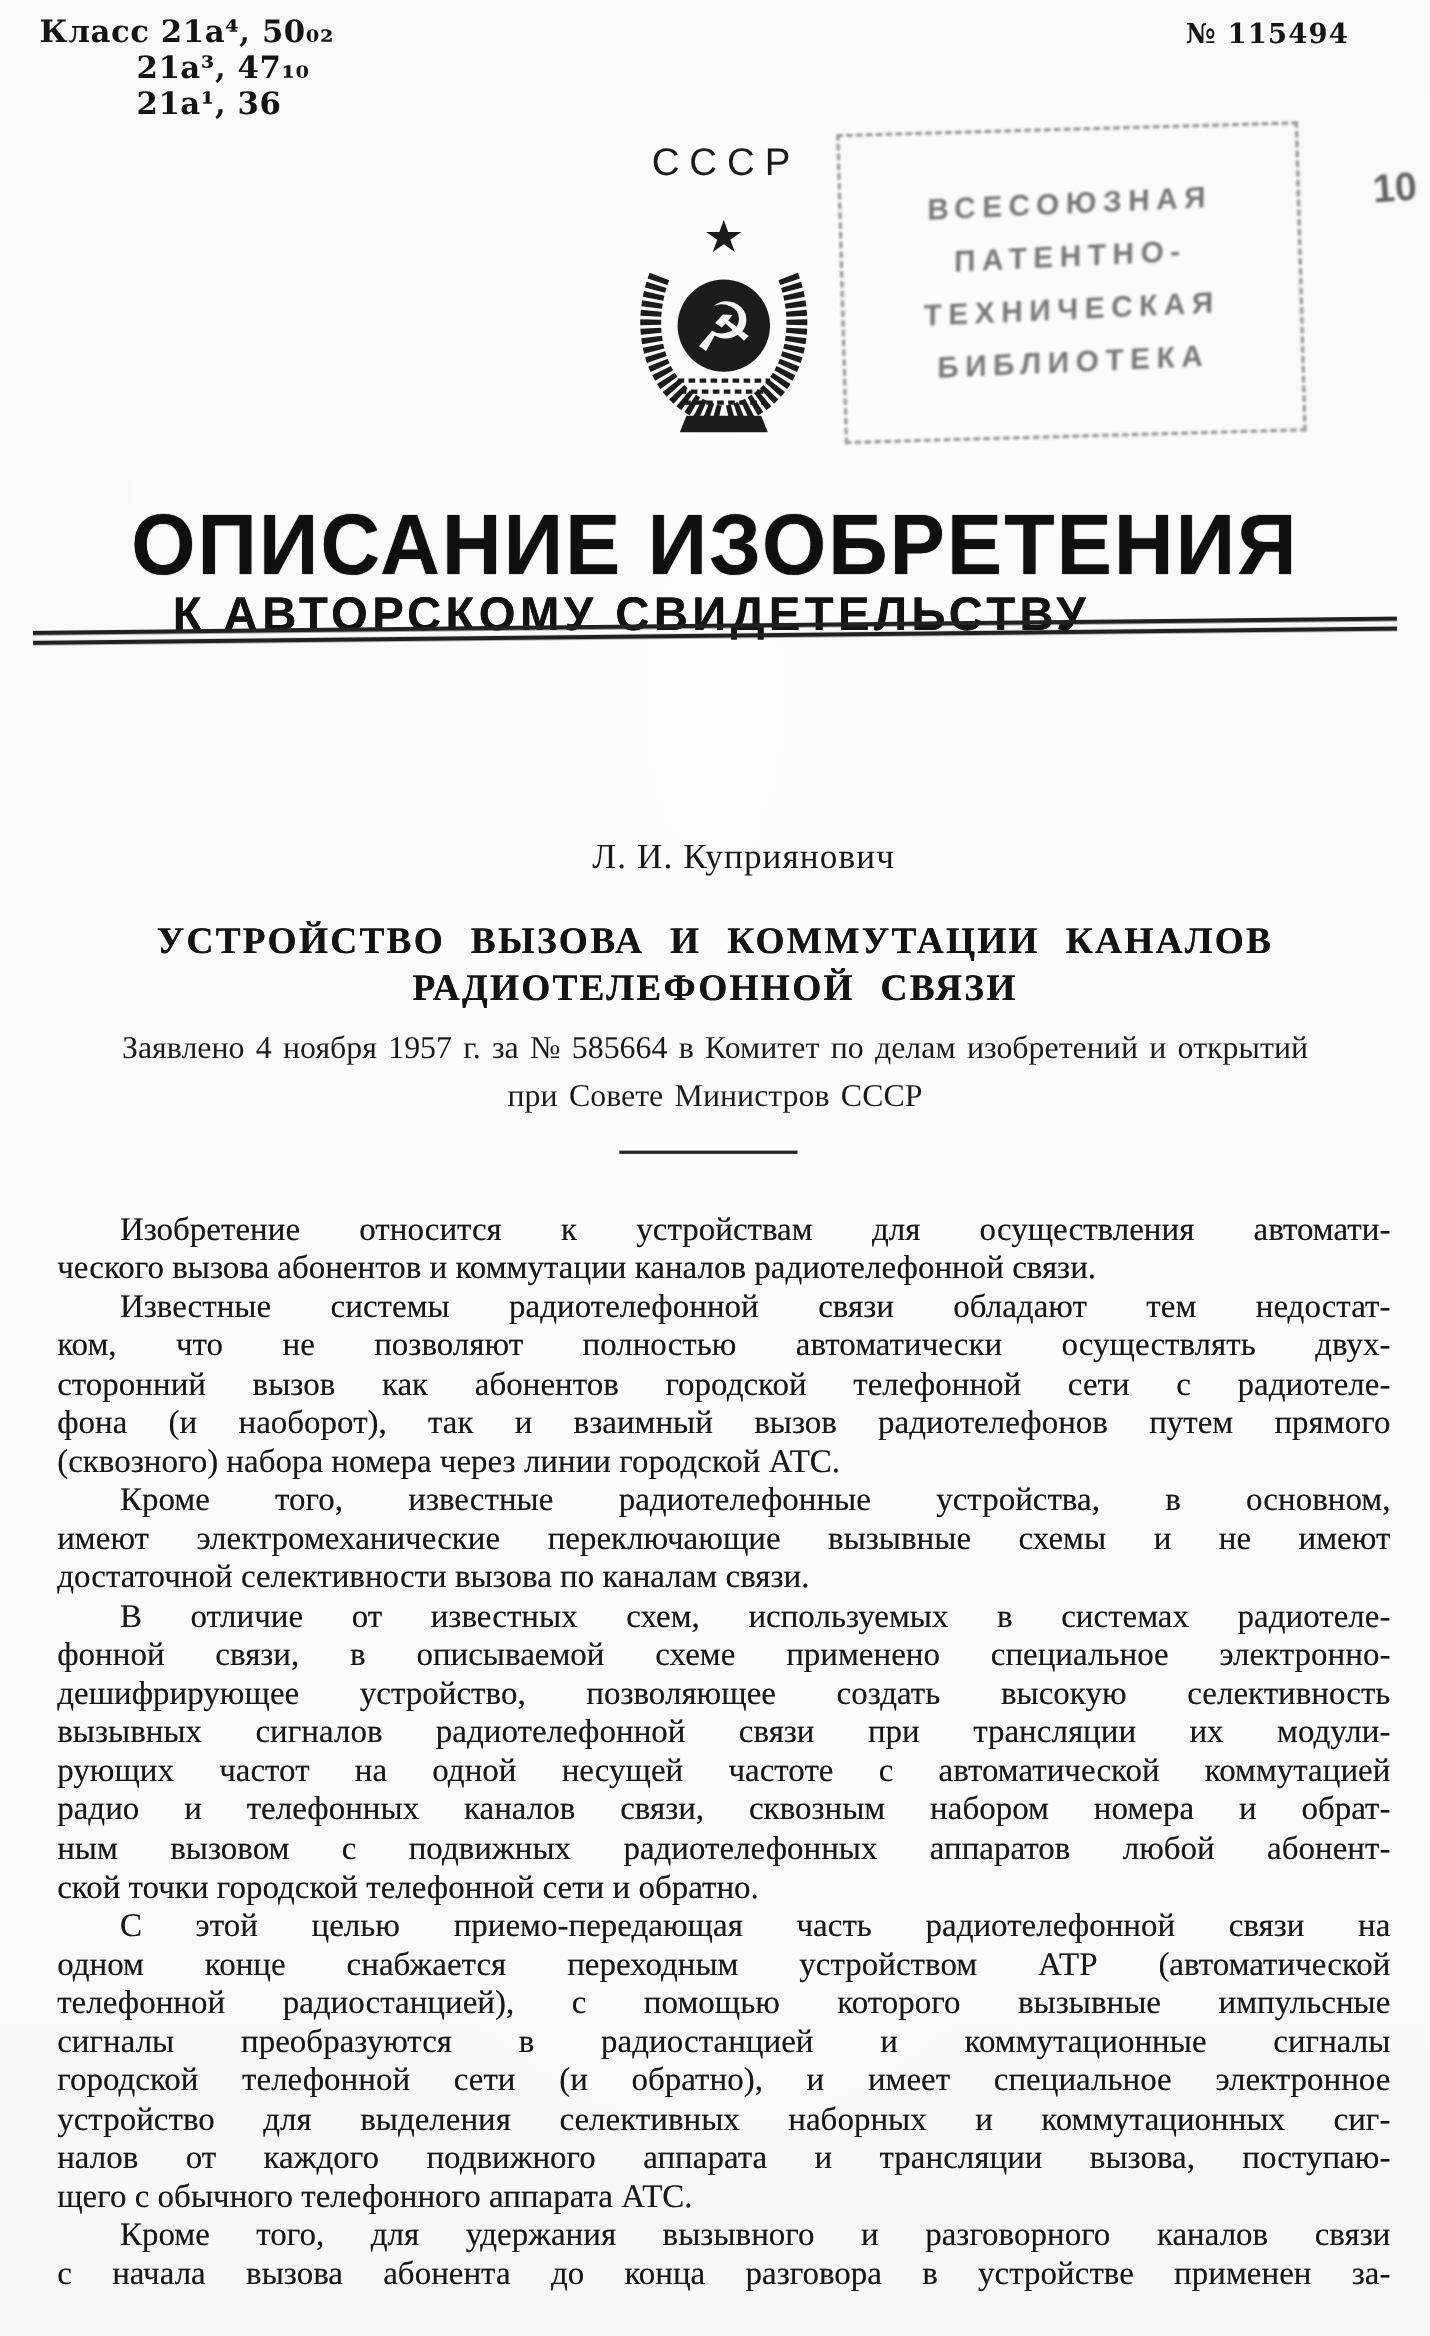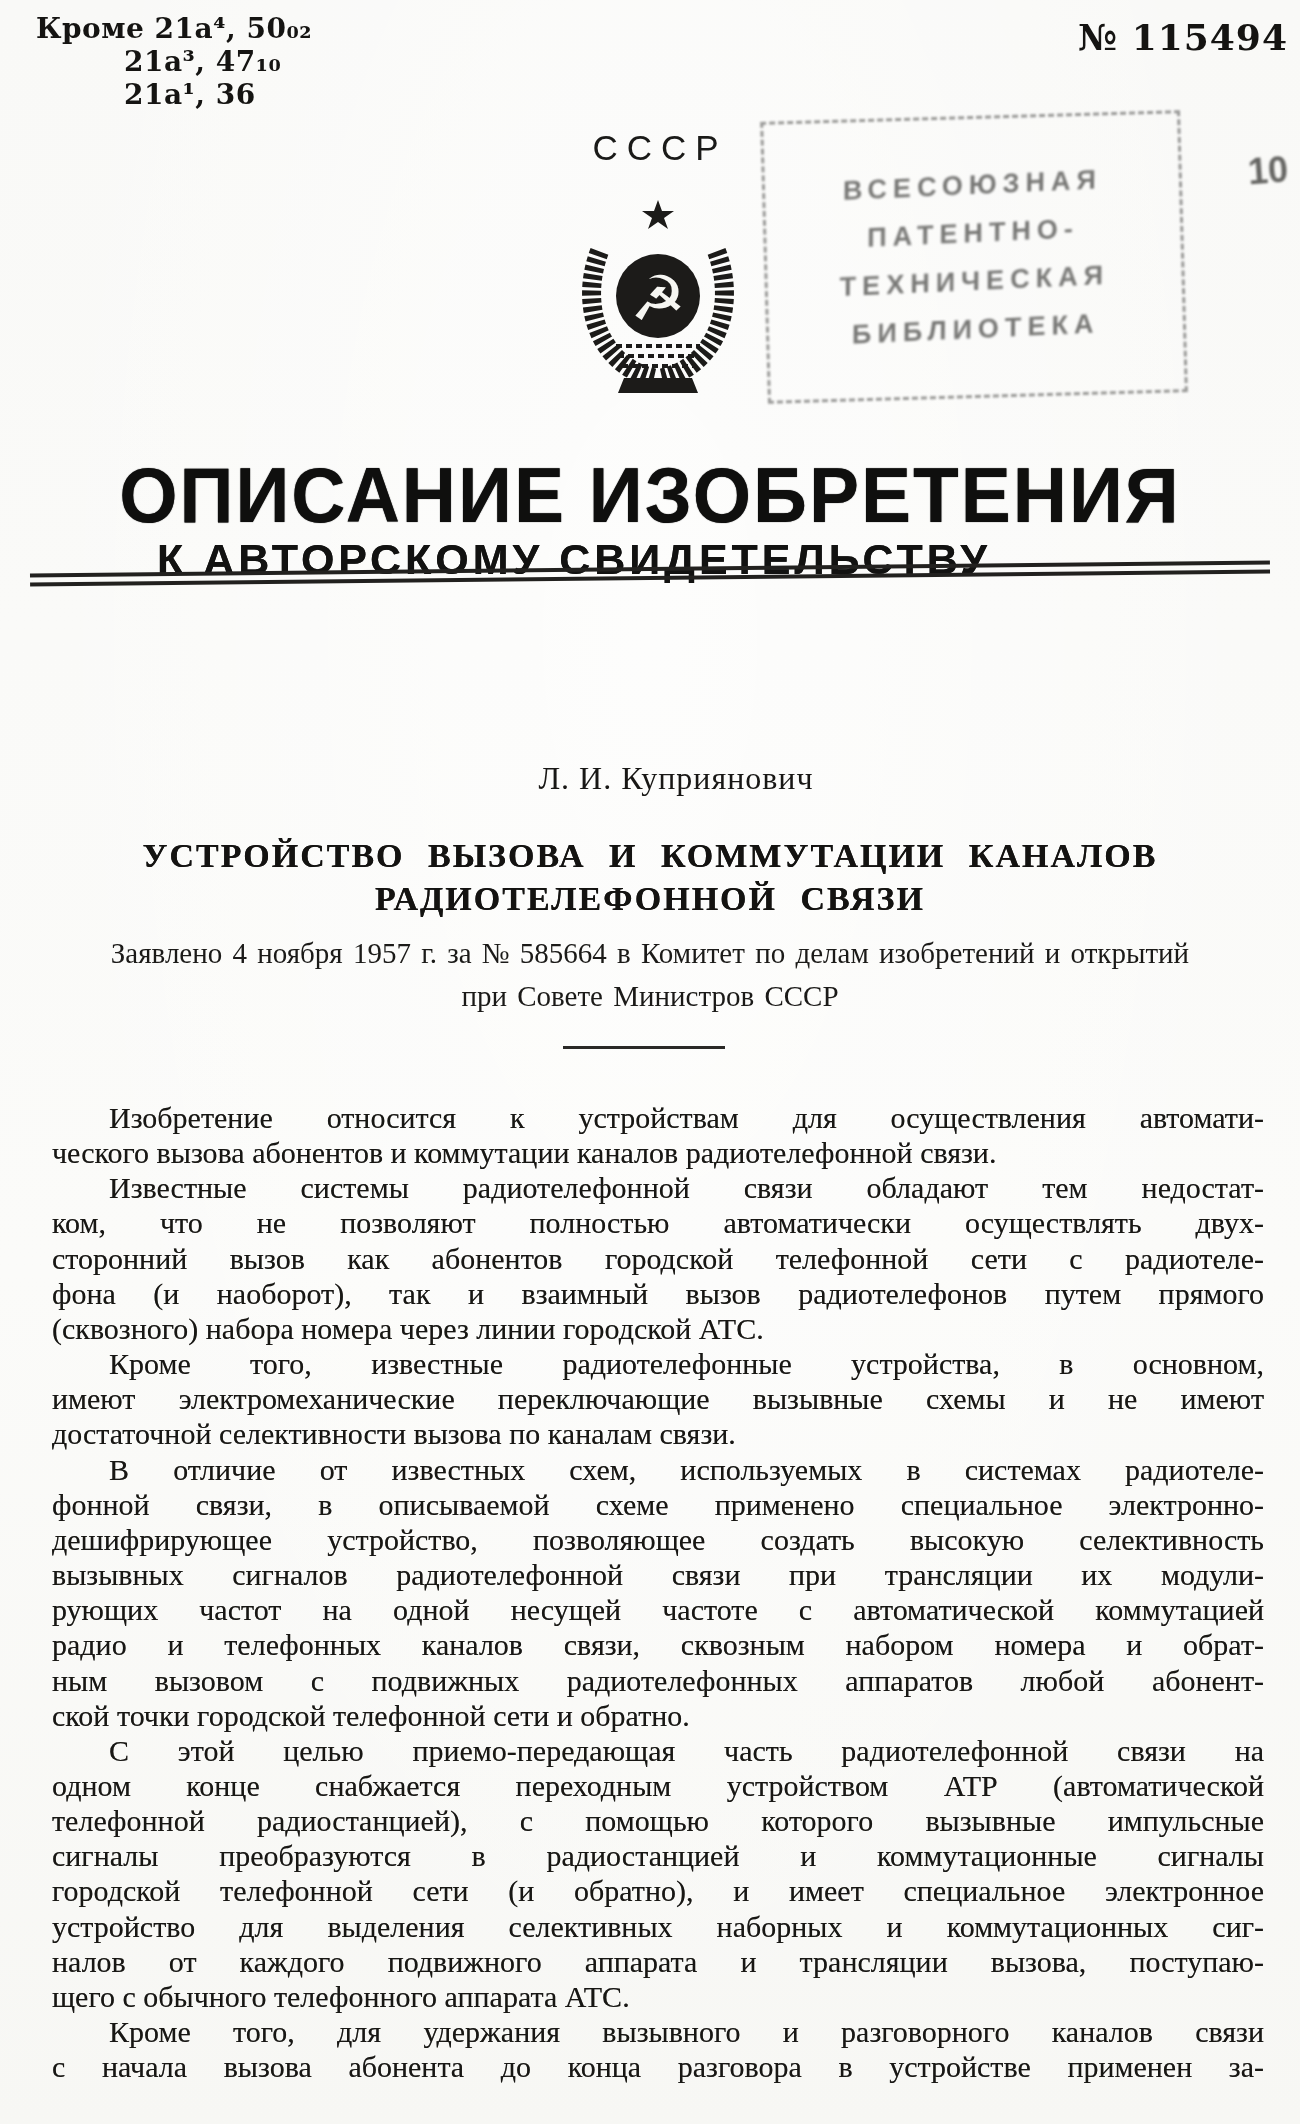--- a/index.html
+++ b/index.html
@@ -9,21 +9,21 @@
     background-image:radial-gradient(ellipse at 50% 30%, rgba(255,255,255,.6), rgba(0,0,0,0) 70%),
                      linear-gradient(180deg,#f9f9f7 0%,#fbfbf9 60%,#f7f7f4 100%);
     color:#1d1c1a;font-family:"Liberation Serif",serif;overflow:hidden;
   }
   
   .class-block{position:absolute;left:36px;top:12px;font-family:"DejaVu Serif",serif;
     font-weight:bold;font-size:28px;line-height:33px;letter-spacing:.5px;color:#151412;}
   .class-block .ln+.ln{padding-left:88px;}
   
   .doc-number{position:absolute;left:1078px;top:16px;font-family:"DejaVu Serif",serif;
-    font-weight:bold;font-size:36px;color:#151412;letter-spacing:1px;}
+    font-weight:bold;font-size:25px;color:#151412;letter-spacing:1px;}
   
   .country{position:absolute;left:0;top:128px;width:1320px;text-align:center;
     font-family:"Liberation Sans",sans-serif;font-size:35px;letter-spacing:9px;color:#1a1a18;}
   
   .emblem{position:absolute;left:566px;top:198px;filter:blur(.3px);}
   
   .stamp{position:absolute;left:764px;top:116px;width:414px;height:276px;
     transform:rotate(-1.6deg);border:3px dashed rgba(45,45,42,.55);
     display:flex;flex-direction:column;justify-content:center;align-items:center;gap:17px;
     filter:blur(1.2px);opacity:.85;}
@@ -57,21 +57,21 @@
   .body-text .ln{text-align:justify;text-align-last:justify;white-space:normal;}
   .body-text .ln.end{text-align-last:left;}
   .body-text .ln.indent{text-indent:57px;}
 </style>
 </head>
 <body>
 
 <div class="page">
 
   <div class="class-block">
-      <div class="ln">Кроме 21а⁴, 50₀₂</div>
+      <div class="ln">Класс 21а⁴, 50₀₂</div>
       <div class="ln">21а³, 47₁₀</div>
       <div class="ln">21а¹, 36</div>
     </div>
 
   <div class="doc-number">№ 115494</div>
 
   <div class="country">СССР</div>
 
   <svg class="emblem" width="184" height="198" viewBox="0 0 184 198">
     <g stroke="#1c1b19" fill="none">

